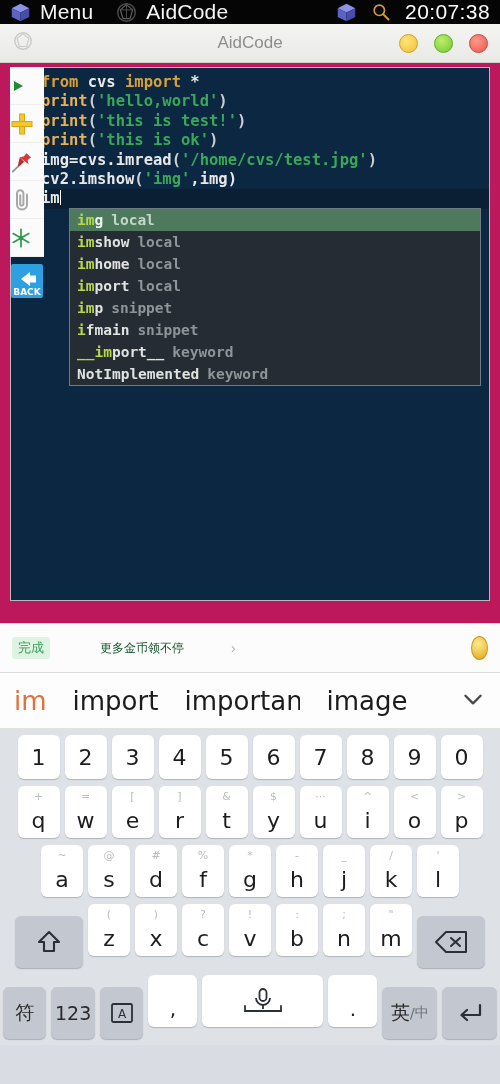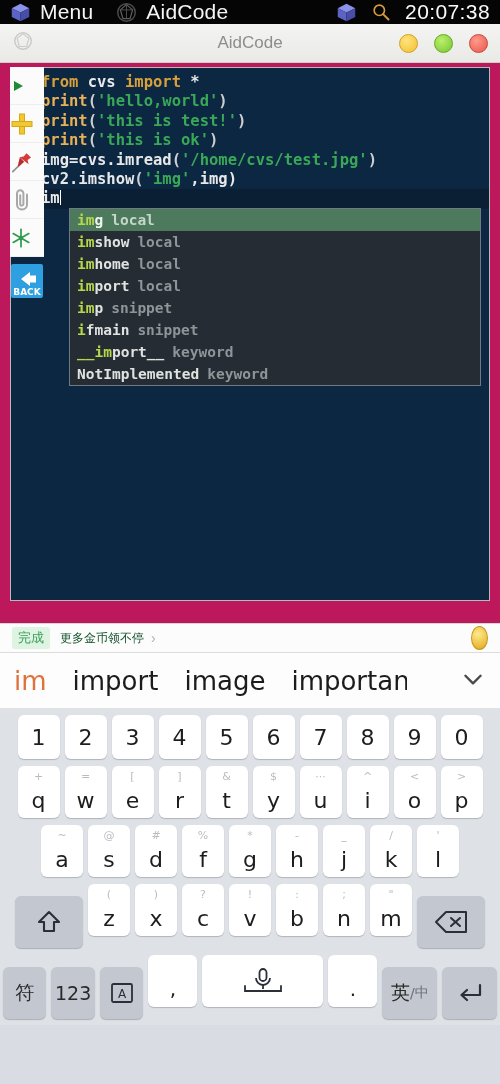--- a/index.html
+++ b/index.html
@@ -102,22 +102,22 @@
   }
   .ac-row.sel { background:#4d7a5d; }
   .ac-name .m { color:#b6d94a; }
   .ac-name .r { color:#dfe3e0; }
   .ac-row.sel .ac-name .r { color:#eef5ee; }
   .ac-kind { color:#8d9699; font-size:14.5px; }
   .ac-row.sel .ac-kind { color:#c6d6c9; }
 
   
   .promo {
-    height:30px; background:#fcfcfc; display:flex; align-items:center;
-    padding:0 12px; border-top:1px solid #d6d6d6; border-bottom:1px solid #dcdcdc;
+    height:50px; background:#fcfcfc; display:flex; align-items:center;
+    padding:0 12px; border-top:1px solid #d6d6d6; border-bottom:1px solid #dcdcdc;gap:40px;
   }
   .promo-badge {
     background:#dff3e2; color:#35a055; font-size:13px;
     padding:2px 6px; border-radius:3px; margin-right:10px;
     font-family:"DejaVu Sans", sans-serif;
   }
   .promo-text { font-size:12px; color:#14532d; font-family:"DejaVu Sans", sans-serif; }
   .promo-chev { color:#b0b0b0; font-size:14px; margin-left:7px; }
   .promo-coin {
     margin-left:auto; width:17px; height:24px; border-radius:50%;
@@ -334,22 +334,22 @@
   <div class="promo">
     <span class="promo-badge">完成</span>
     <span class="promo-text">更多金币领不停</span>
     <span class="promo-chev">›</span>
     <span class="promo-coin"></span>
   </div>
 
   <div class="cands">
     <span class="cand-comp">im</span>
     <span class="cand">import</span>
+    <span class="cand clip">importan</span>
     <span class="cand">image</span>
-    <span class="cand clip">importan</span>
     <span class="cand-more">
       <svg width="26" height="26" viewBox="0 0 24 24">
           <polyline points="5,9 12,16 19,9" fill="none" stroke="#4a4a4a" stroke-width="2.2" stroke-linecap="round" stroke-linejoin="round"></polyline>
         </svg>
     </span>
   </div>
 
   <div class="kb">
     <div class="kb-row" id="rowNum">
         <div class="key num">

